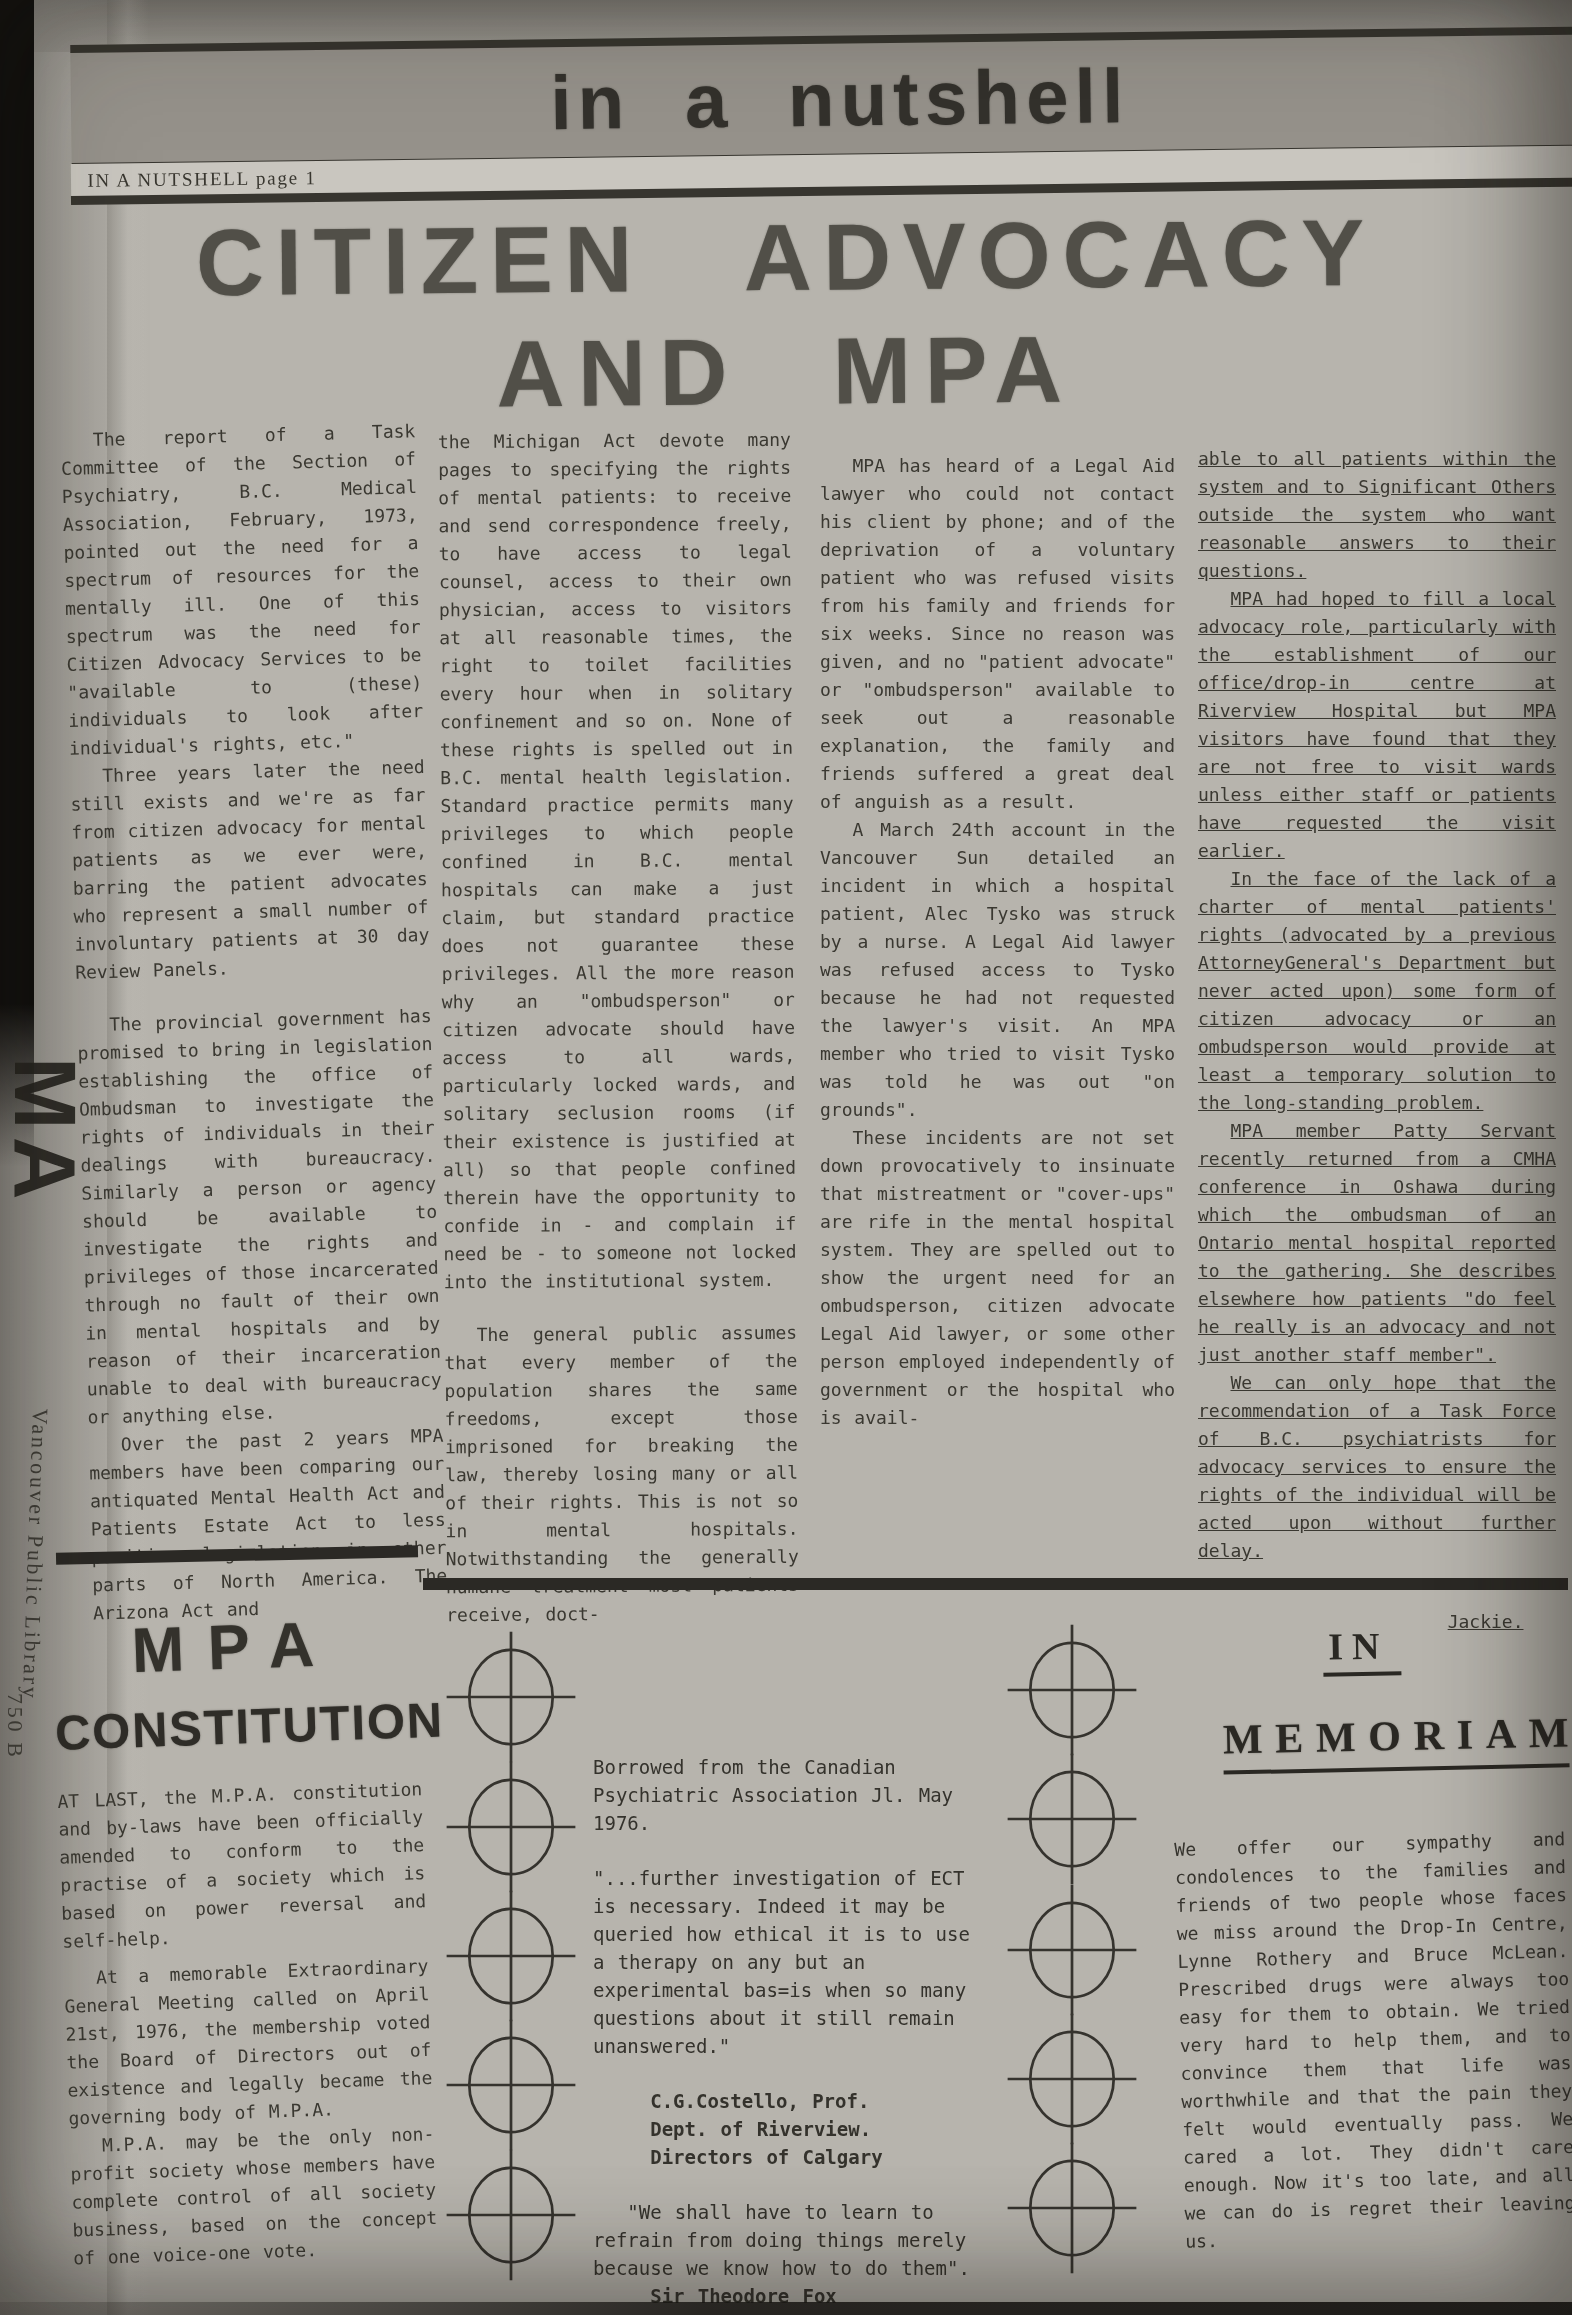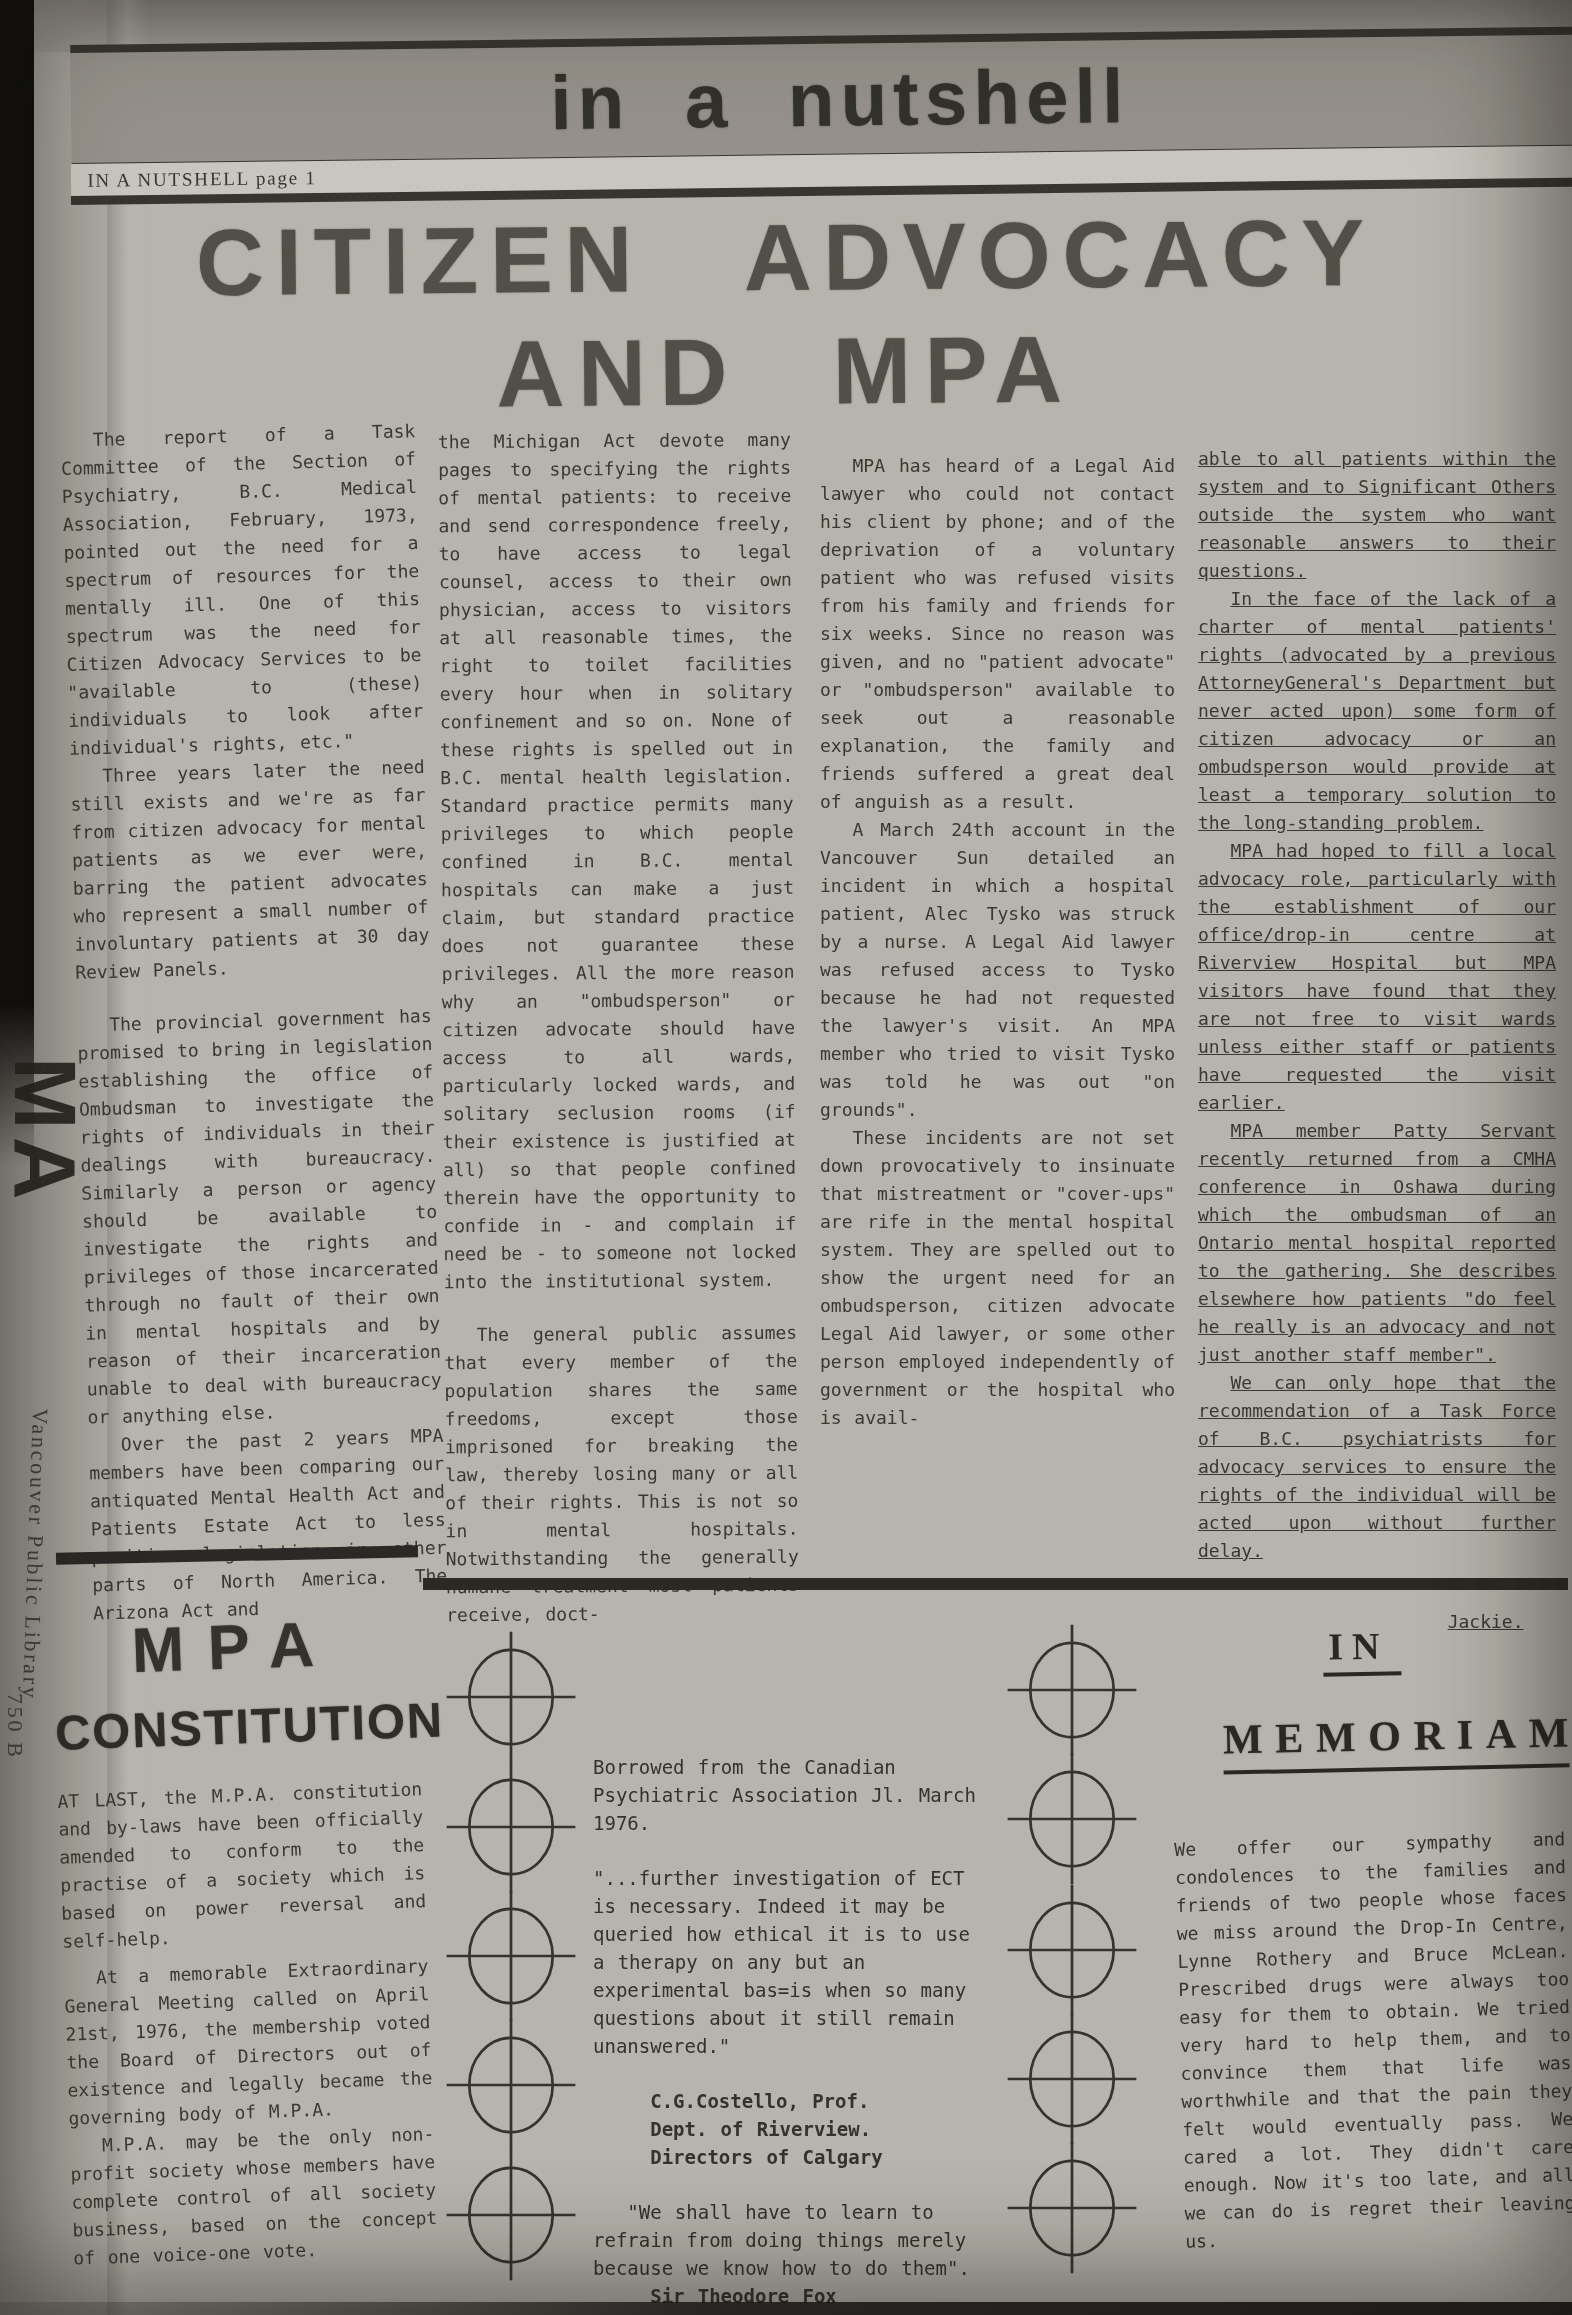--- a/index.html
+++ b/index.html
@@ -138,22 +138,22 @@
   <p class="tp noindent">the Michigan Act devote many pages to specifying the rights of mental patients: to receive and send correspondence freely, to have access to legal counsel, access to their own physician, access to visitors at all reasonable times, the right to toilet facilities every hour when in solitary confinement and so on.  None of these rights is spelled out in B.C. mental health legislation.  Standard practice permits many privileges to which people confined in B.C. mental hospitals can make a just claim, but standard practice does not guarantee these privileges.  All the more reason why an "ombudsperson" or citizen advocate should have access to all wards, particularly locked wards, and solitary seclusion rooms (if their existence is justified at all) so that people confined therein have the opportunity to confide in - and complain if need be - to someone not locked into the institutional system.</p>
   <p class="tp gap">The general public assumes that every member of the population shares the same freedoms, except those imprisoned for breaking the law, thereby losing many or all of their rights.  This is not so in mental hospitals.  Notwithstanding the generally humane treatment most patients receive, doct-</p>
 </div>
 <div class="col col3">
   <p class="tp gap">MPA has heard of a Legal Aid lawyer who could not contact his client by phone; and of the deprivation of a voluntary patient who was refused visits from his family and friends for six weeks.  Since no reason was given, and no "patient advocate" or "ombudsperson" available to seek out a reasonable explanation, the family and friends suffered a great deal of anguish as a result.</p>
   <p class="tp">A March 24th account in the Vancouver Sun detailed an incident in which a hospital patient, Alec Tysko was struck by a nurse.  A Legal Aid lawyer was refused access to Tysko because he had not requested the lawyer's visit.  An MPA member who tried to visit Tysko was told he was out "on grounds".</p>
   <p class="tp">These incidents are not set down provocatively to insinuate that mistreatment or "cover-ups" are rife in the mental hospital system.  They are spelled out to show the urgent need for an ombudsperson, citizen advocate Legal Aid lawyer, or some other person employed independently of government or the hospital who is avail-</p>
 </div>
 <div class="col col4">
   <p class="tp noindent">able to all patients within the system and to Significant Others outside the system who want reasonable answers to their questions.</p>
+  <p class="tp">MPA had hoped to fill a local advocacy role, particularly with the establishment of our office/drop-in centre at Riverview Hospital but MPA visitors have found that they are not free to visit wards unless either staff or patients have requested the visit earlier.</p>
   <p class="tp">In the face of the lack of a charter of mental patients' rights (advocated by a previous AttorneyGeneral's Department but never acted upon) some form of citizen advocacy or an ombudsperson would provide at least a temporary solution to the long-standing problem.</p>
-  <p class="tp">MPA had hoped to fill a local advocacy role, particularly with the establishment of our office/drop-in centre at Riverview Hospital but MPA visitors have found that they are not free to visit wards unless either staff or patients have requested the visit earlier.</p>
   <p class="tp">MPA member Patty Servant recently returned from a CMHA conference in Oshawa during which the ombudsman of an Ontario mental hospital reported to the gathering.  She describes elsewhere how patients "do feel he really is an advocacy and not just another staff member".</p>
   <p class="tp">We can only hope that the recommendation of a Task Force of B.C. psychiatrists for advocacy services to ensure the rights of the individual will be acted upon without further delay.</p>
   <p class="tp byline">Jackie.</p>
 </div>
 
 <div class="rule-col1"></div>
 <div class="rule-wide"></div>
 
 <div class="constitution">
   <div class="const-t1">MPA</div>
@@ -211,21 +211,21 @@
     <line x1="75" y1="4" x2="75" y2="148" stroke="#35332e" stroke-width="3"></line>
     <line x1="4" y1="76" x2="146" y2="76" stroke="#35332e" stroke-width="3"></line>
   </svg>
 <svg class="xhair" style="left:1004px;top:2139px" viewBox="0 0 150 152">
     <ellipse cx="75" cy="76" rx="46" ry="52" fill="none" stroke="#35332e" stroke-width="3"></ellipse>
     <line x1="75" y1="4" x2="75" y2="148" stroke="#35332e" stroke-width="3"></line>
     <line x1="4" y1="76" x2="146" y2="76" stroke="#35332e" stroke-width="3"></line>
   </svg>
 
 <div class="quotes">
-  <p>Borrowed from the Canadian Psychiatric Association Jl. March 1976.</p>
+  <p>Borrowed from the Canadian Psychiatric Association Jl. May 1976.</p>
   <p class="q-gap">"...further investigation of ECT is necessary.  Indeed it may be queried how ethical it is to use a therapy on any but an experimental bas=is when so many questions about it still remain unanswered."</p>
   <p class="attrib q-gap">C.G.Costello, Prof.</p>
   <p class="attrib">Dept. of Riverview.</p>
   <p class="attrib">Directors of Calgary</p>
   <p class="q-gap" style="text-indent:3ch">"We shall have to learn to refrain from doing things merely because we know how to do them".</p>
   <p class="attrib">Sir Theodore Fox</p>
 </div>
 
 <div class="mem-t1">IN</div>
 <div class="mem-t2">MEMORIAM</div>

